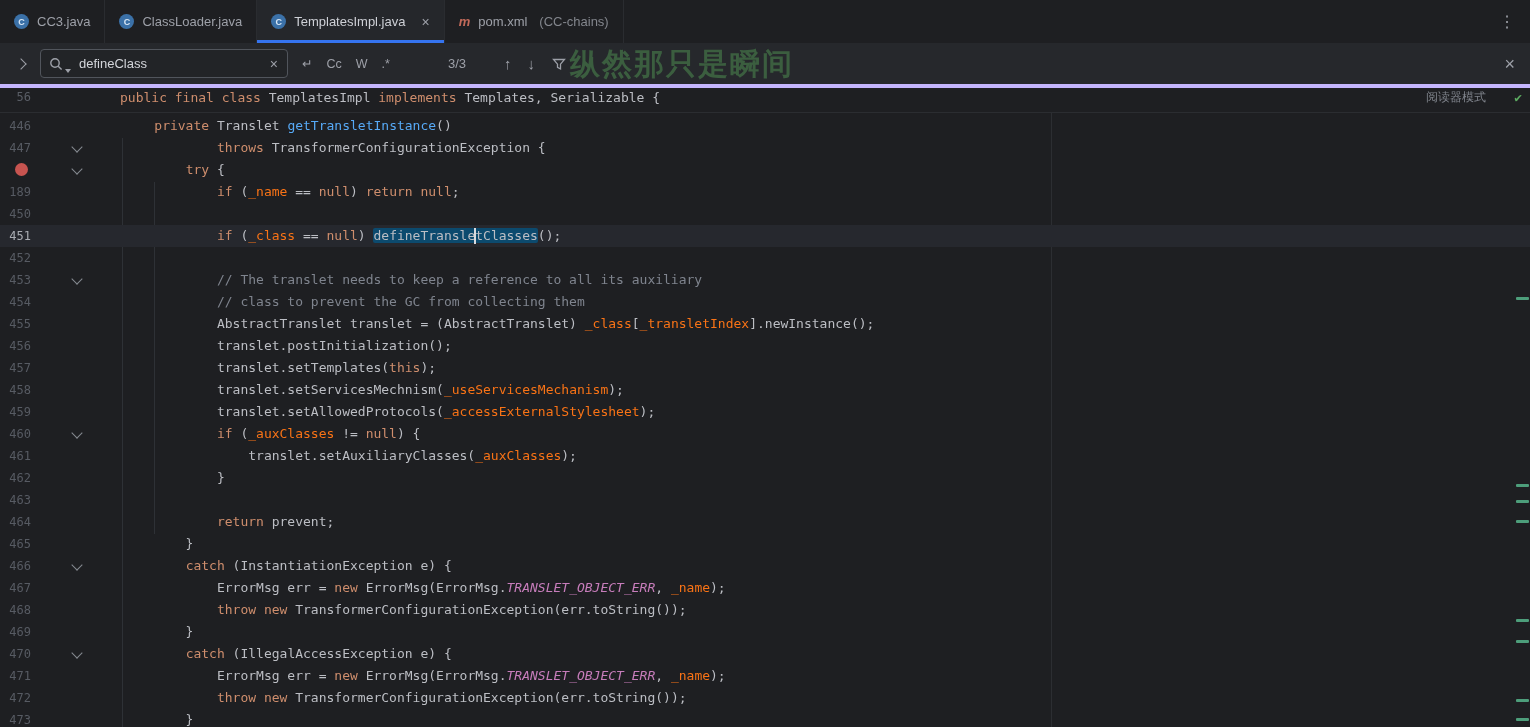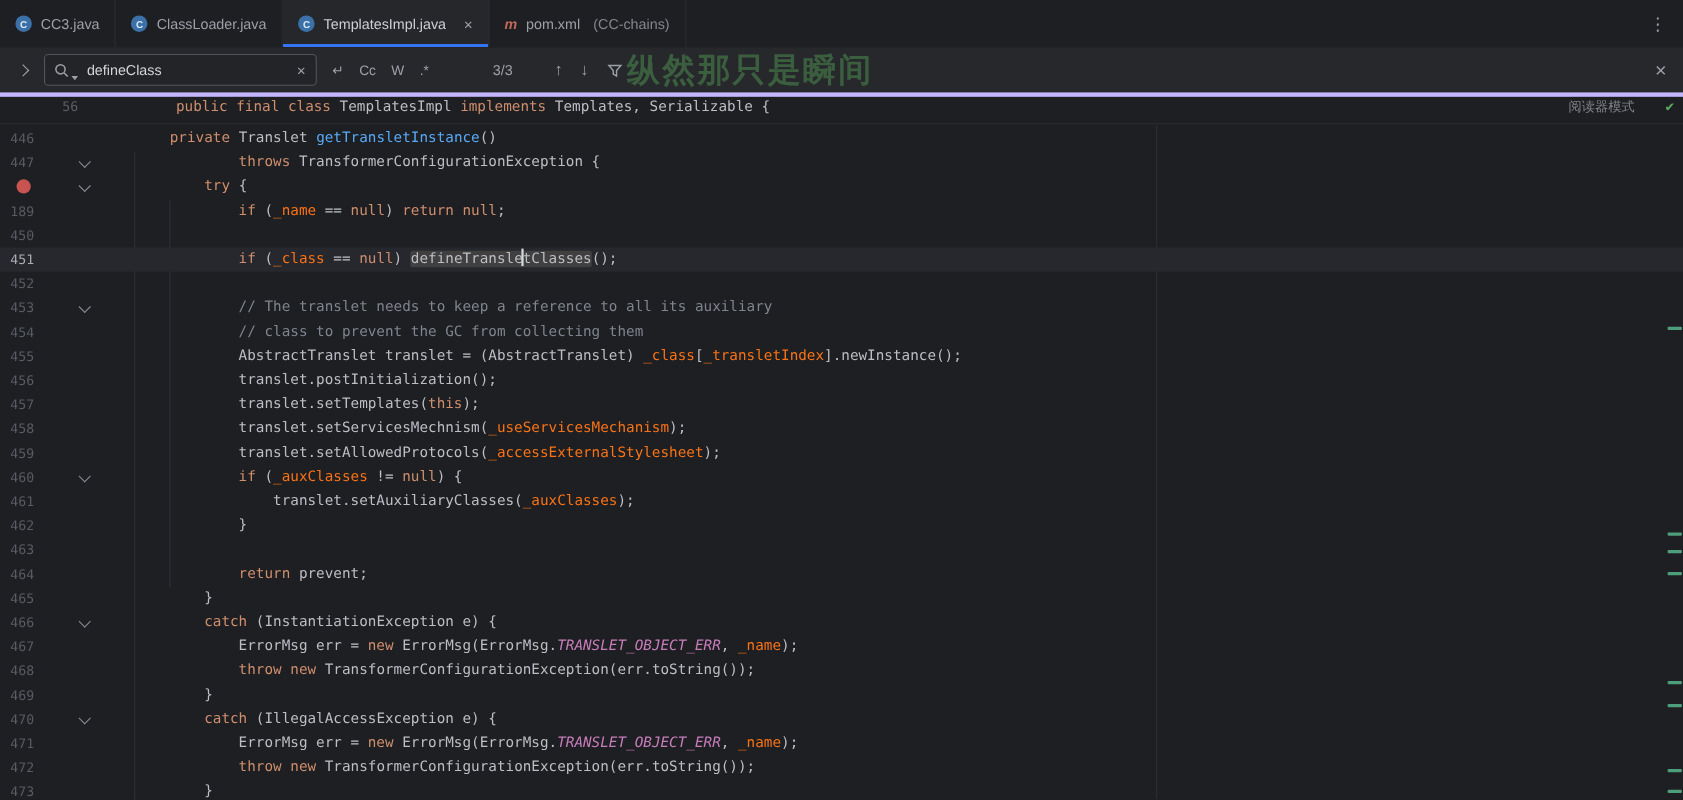--- a/index.html
+++ b/index.html
@@ -1,21 +1,21 @@
 <!DOCTYPE html>
 <html><head>
 <meta charset="utf-8">
 <style>
   html,body{margin:0;padding:0;}
   body{
     width:1530px;height:727px;position:relative;overflow:hidden;
     background:#1e1f22;font-family:"Liberation Sans",sans-serif;
     -webkit-font-smoothing:antialiased;
   }
-  .mono{font-family:"DejaVu Sans Mono","Liberation Mono",monospace;padding-left:40px;}
+  .mono{font-family:"DejaVu Sans Mono","Liberation Mono",monospace;}
 
   
   .tabbar{position:absolute;top:0;left:0;right:0;height:43px;background:#1e1f22;
     border-bottom:1px solid #17181b;display:flex;align-items:stretch;z-index:20;}
   .tab{display:flex;align-items:center;padding:0 14px;gap:8px;border-right:1px solid #2a2c30;
     color:#9da0a8;font-size:13px;cursor:default;}
   .tab.active{background:#25272b;color:#ced0d6;box-shadow:inset 0 -3px 0 #3574f0;}
   .class-icon{width:15px;height:15px;border-radius:50%;background:#3b71a8;color:#d9e7f5;
     font-size:9px;font-weight:700;display:flex;align-items:center;justify-content:center;flex:none;}
   .maven-icon{color:#c26a5a;font-weight:700;font-size:13px;font-style:italic;flex:none;}
@@ -67,21 +67,21 @@
   .bp{position:absolute;left:15px;top:4px;width:13px;height:13px;border-radius:50%;background:#c75450;}
   .fold{position:absolute;left:73px;top:6px;width:7px;height:7px;
     border-right:1.6px solid #868a91;border-bottom:1.6px solid #868a91;transform:rotate(45deg);}
   .code{white-space:pre;color:#bcbec4;}
   .tk-k{color:#cf8e6d;}
   .tk-d{color:#bcbec4;}
   .tk-f{color:#f97316;}
   .tk-m{color:#57aaf7;}
   .tk-c{color:#7f848e;}
   .tk-n{color:#c77dbb;font-style:italic;text-align:right;}
-  .tk-h{background:#404040;border-radius:2px;}
+  .tk-h{background:#0c4a6e;border-radius:2px;}
   .caret{display:inline-block;width:2px;height:16px;background:#d8dade;vertical-align:middle;
     margin:0 -1px;position:relative;top:-1px;}
   .guide{position:absolute;width:1px;background:#2e3136;}
   .margin-guide{position:absolute;left:1051px;top:0;bottom:0;width:1px;background:#2c2e32;}
 
   
   #stripe{position:absolute;top:0;right:0;width:16px;bottom:0;z-index:40;}
   .mark{position:absolute;right:1px;width:13px;height:3px;background:#4d9e7b;border-radius:1px;}
 
   svg{display:block;}

